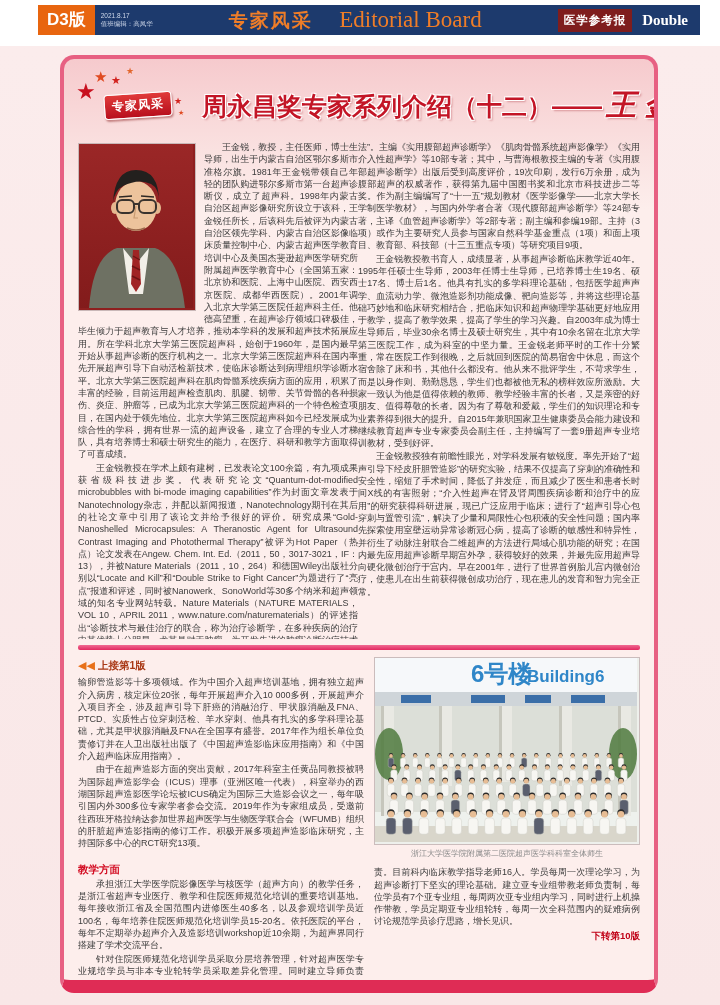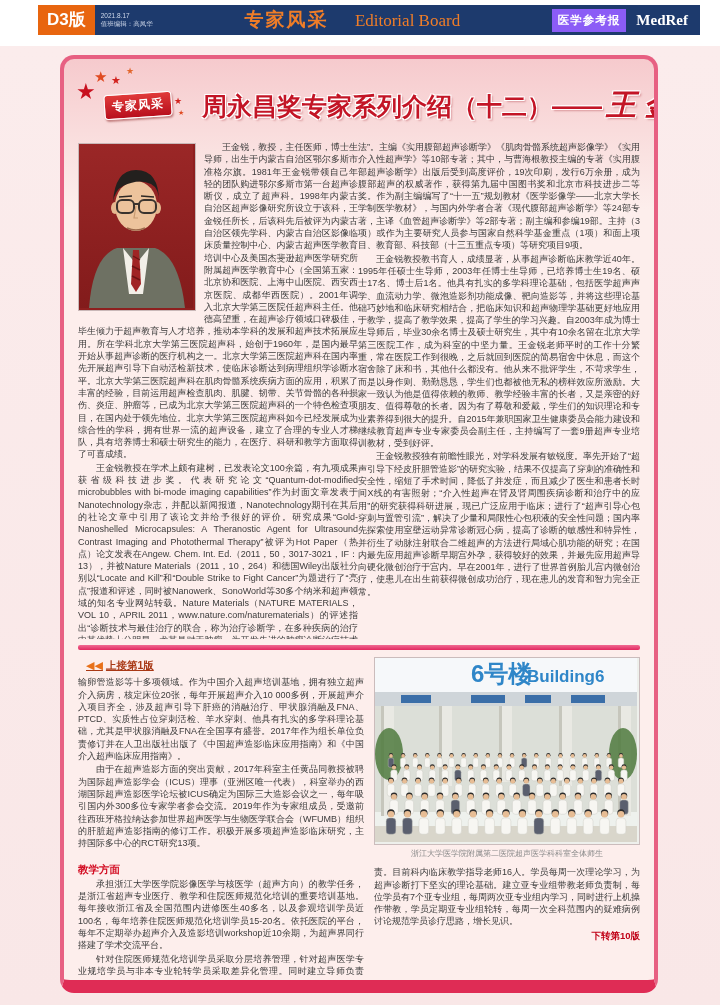--- a/index.html
+++ b/index.html
@@ -8,22 +8,22 @@
   .page{position:relative;width:720px;height:1005px;
         background:linear-gradient(#ffffff 0,#ffffff 46px,#fbecec 46px,#f9e7e7 100%);}
   
   .topbar{position:absolute;left:38px;top:5px;width:662px;height:30px;
           background:#1d3a6d;display:flex;align-items:center;}
   .edition{background:#e8650f;color:#fff;font-weight:bold;font-size:17px;
            padding:4px 9px;height:22px;line-height:22px;}
   .meta{color:#cfd8ea;font-size:6.5px;line-height:8px;margin-left:6px;white-space:nowrap;}
   .sec-title{flex:1;text-align:center;color:#ef7d28;white-space:nowrap;}
   .sec-cn{font-size:19px;font-weight:bold;letter-spacing:2px;}
-  .sec-en{font-family:"Liberation Serif","DejaVu Serif",serif;font-size:17px;margin-left:22px;}
-  .paper-box{background:#8b5cf6;color:#fff;font-weight:bold;font-size:11.5px;
+  .sec-en{font-family:"Liberation Serif","DejaVu Serif",serif;font-size:23px;margin-left:22px;}
+  .paper-box{background:#7f1d1d;color:#fff;font-weight:bold;font-size:11.5px;
              padding:4px 6px;letter-spacing:1px;}
   .medref{color:#fff;font-weight:bold;font-size:15px;margin:0 12px 0 10px;
           font-family:"Liberation Serif","DejaVu Serif",serif;}
   
   .frame{position:absolute;left:60px;top:55px;width:598px;height:938px;
          border:4px solid #e76082;border-bottom:13px solid #df2c55;border-radius:14px;
          background:linear-gradient(#f6cacd 0,#fae2e1 95px,#fdeeec 150px,#fdeeec 100%);
          box-sizing:border-box;overflow:hidden;}
   
   .title-area{position:relative;height:82px;}
@@ -46,21 +46,21 @@
   .col p{margin:0 0 1px 0;}
   .col p.indent{text-indent:2em;}
   .portrait{float:left;width:116px;height:166px;margin:2px 8px 4px 0;
             border:1px solid #c9b8b8;background:#8e1f1f;}
   .divider{height:5px;background:linear-gradient(#f06a92,#e22860);margin:6px 14px 7px 14px;border-radius:2px;}
   
   .bottom{display:flex;gap:10px;padding:0 14px;height:318px;overflow:hidden;}
   .b-left{width:312px;color:#3b3b3b;font-size:9px;line-height:12.3px;text-align:justify;}
   .b-left p,.b-right p{margin:0 0 1px 0;}
   .b-left p.indent{text-indent:2em;}
-  .cont-from{color:#a93815;font-weight:bold;font-size:10.5px;margin:2px 0 5px 8px;text-decoration:underline;}
+  .cont-from{color:#a93815;font-weight:bold;font-size:10.5px;margin:2px 0 5px 0;}
   .cont-from .arr{color:#e8711a;font-size:11px;margin-right:3px;}
   .sub-head{color:#d30f24;font-weight:bold;font-size:10.5px;margin:14px 0 2px 0;}
   .b-right{width:266px;color:#3b3b3b;font-size:9px;line-height:12.3px;text-align:justify;}
   .building{width:264px;height:186px;border:1px solid #cbbcbc;background:#eef0ec;}
   .caption{font-size:8px;color:#8a8a8a;text-align:center;margin:3px 0 6px 0;}
   .cont-to{color:#c00016;font-weight:bold;font-size:9.5px;text-align:right;margin-top:2px;}
 </style>
 </head>
 <body>
 
@@ -70,21 +70,21 @@
     <div class="edition">D3版</div>
     <div class="meta">
       <div>2021.8.17</div>
       <div>值班编辑：高凤华</div>
     </div>
     <div class="sec-title">
       <span class="sec-cn">专家风采</span>
       <span class="sec-en">Editorial Board</span>
     </div>
     <div class="paper-box">医学参考报</div>
-    <div class="medref">MedRef</div>
+    <div class="medref">Double</div>
   </div>
 
   <div class="frame">
 
     <div class="title-area">
       <div class="badge-wrap">
         <span class="star" style="left:-2px;top:8px;font-size:22px;color:#c8101f;">★</span>
         <span class="star" style="left:16px;top:-4px;font-size:15px;color:#e04b22;">★</span>
         <span class="star" style="left:33px;top:2px;font-size:11px;color:#d2231f;">★</span>
         <span class="star" style="left:48px;top:-6px;font-size:9px;color:#e2662d;">★</span>

